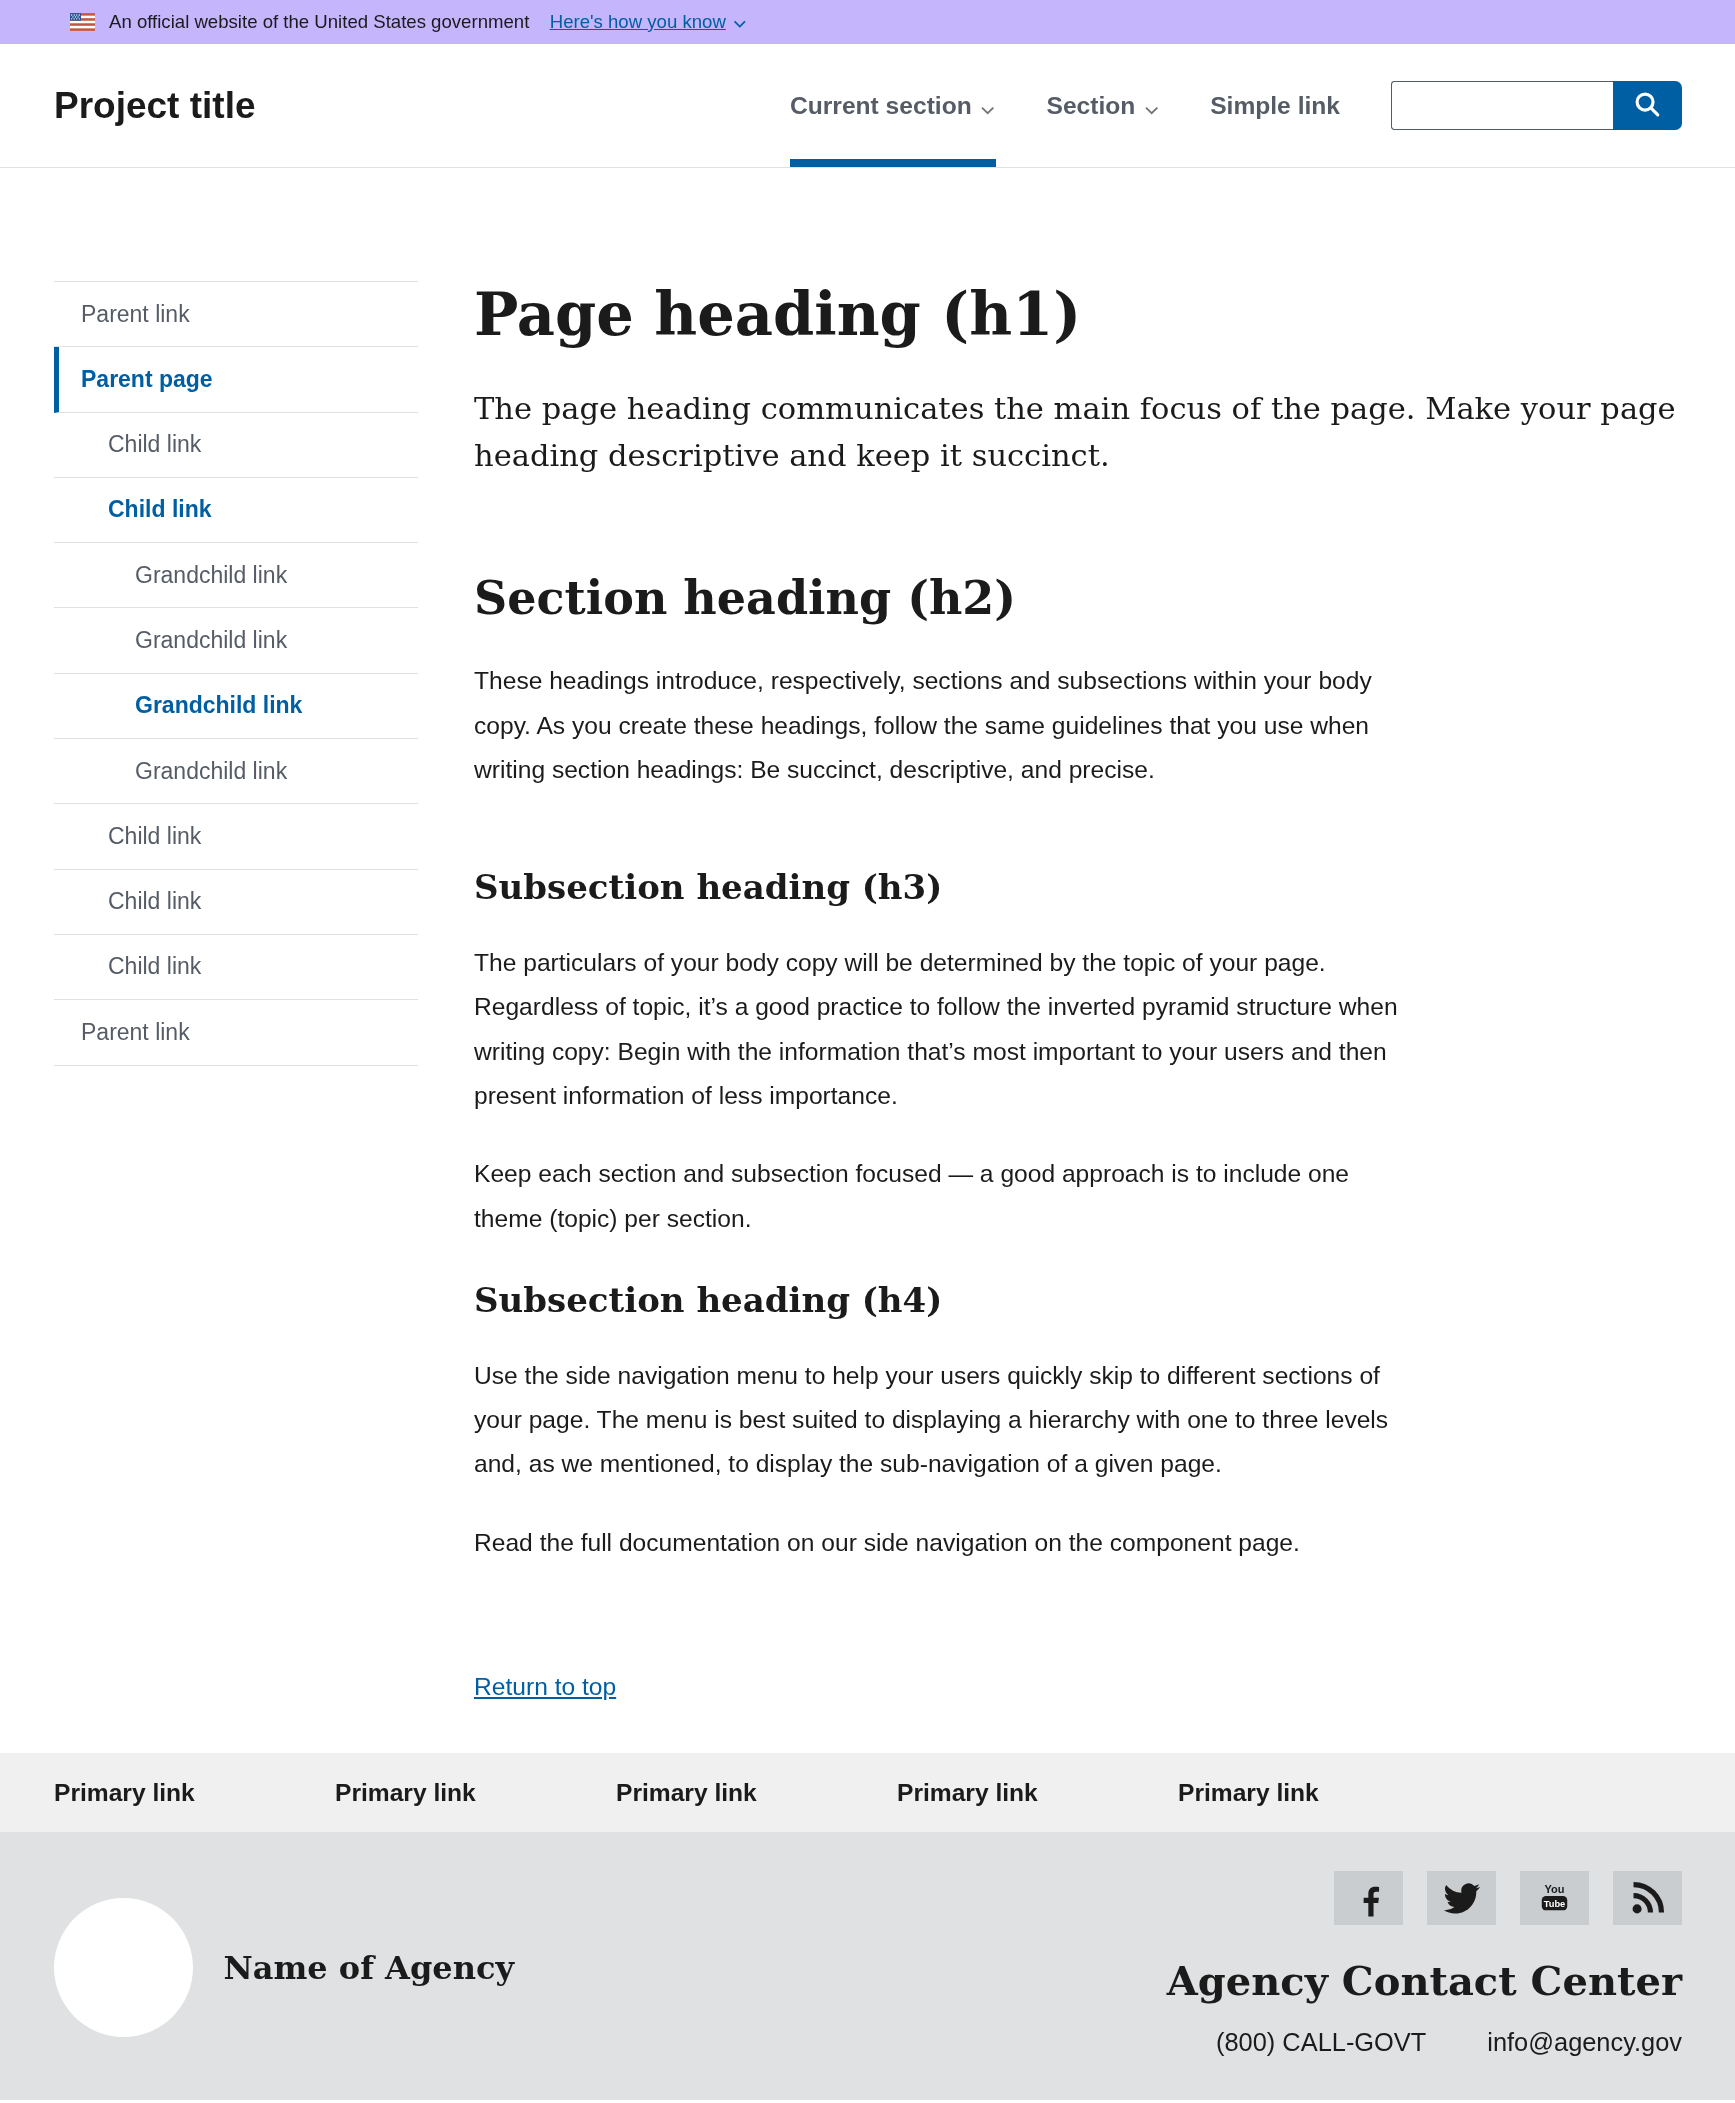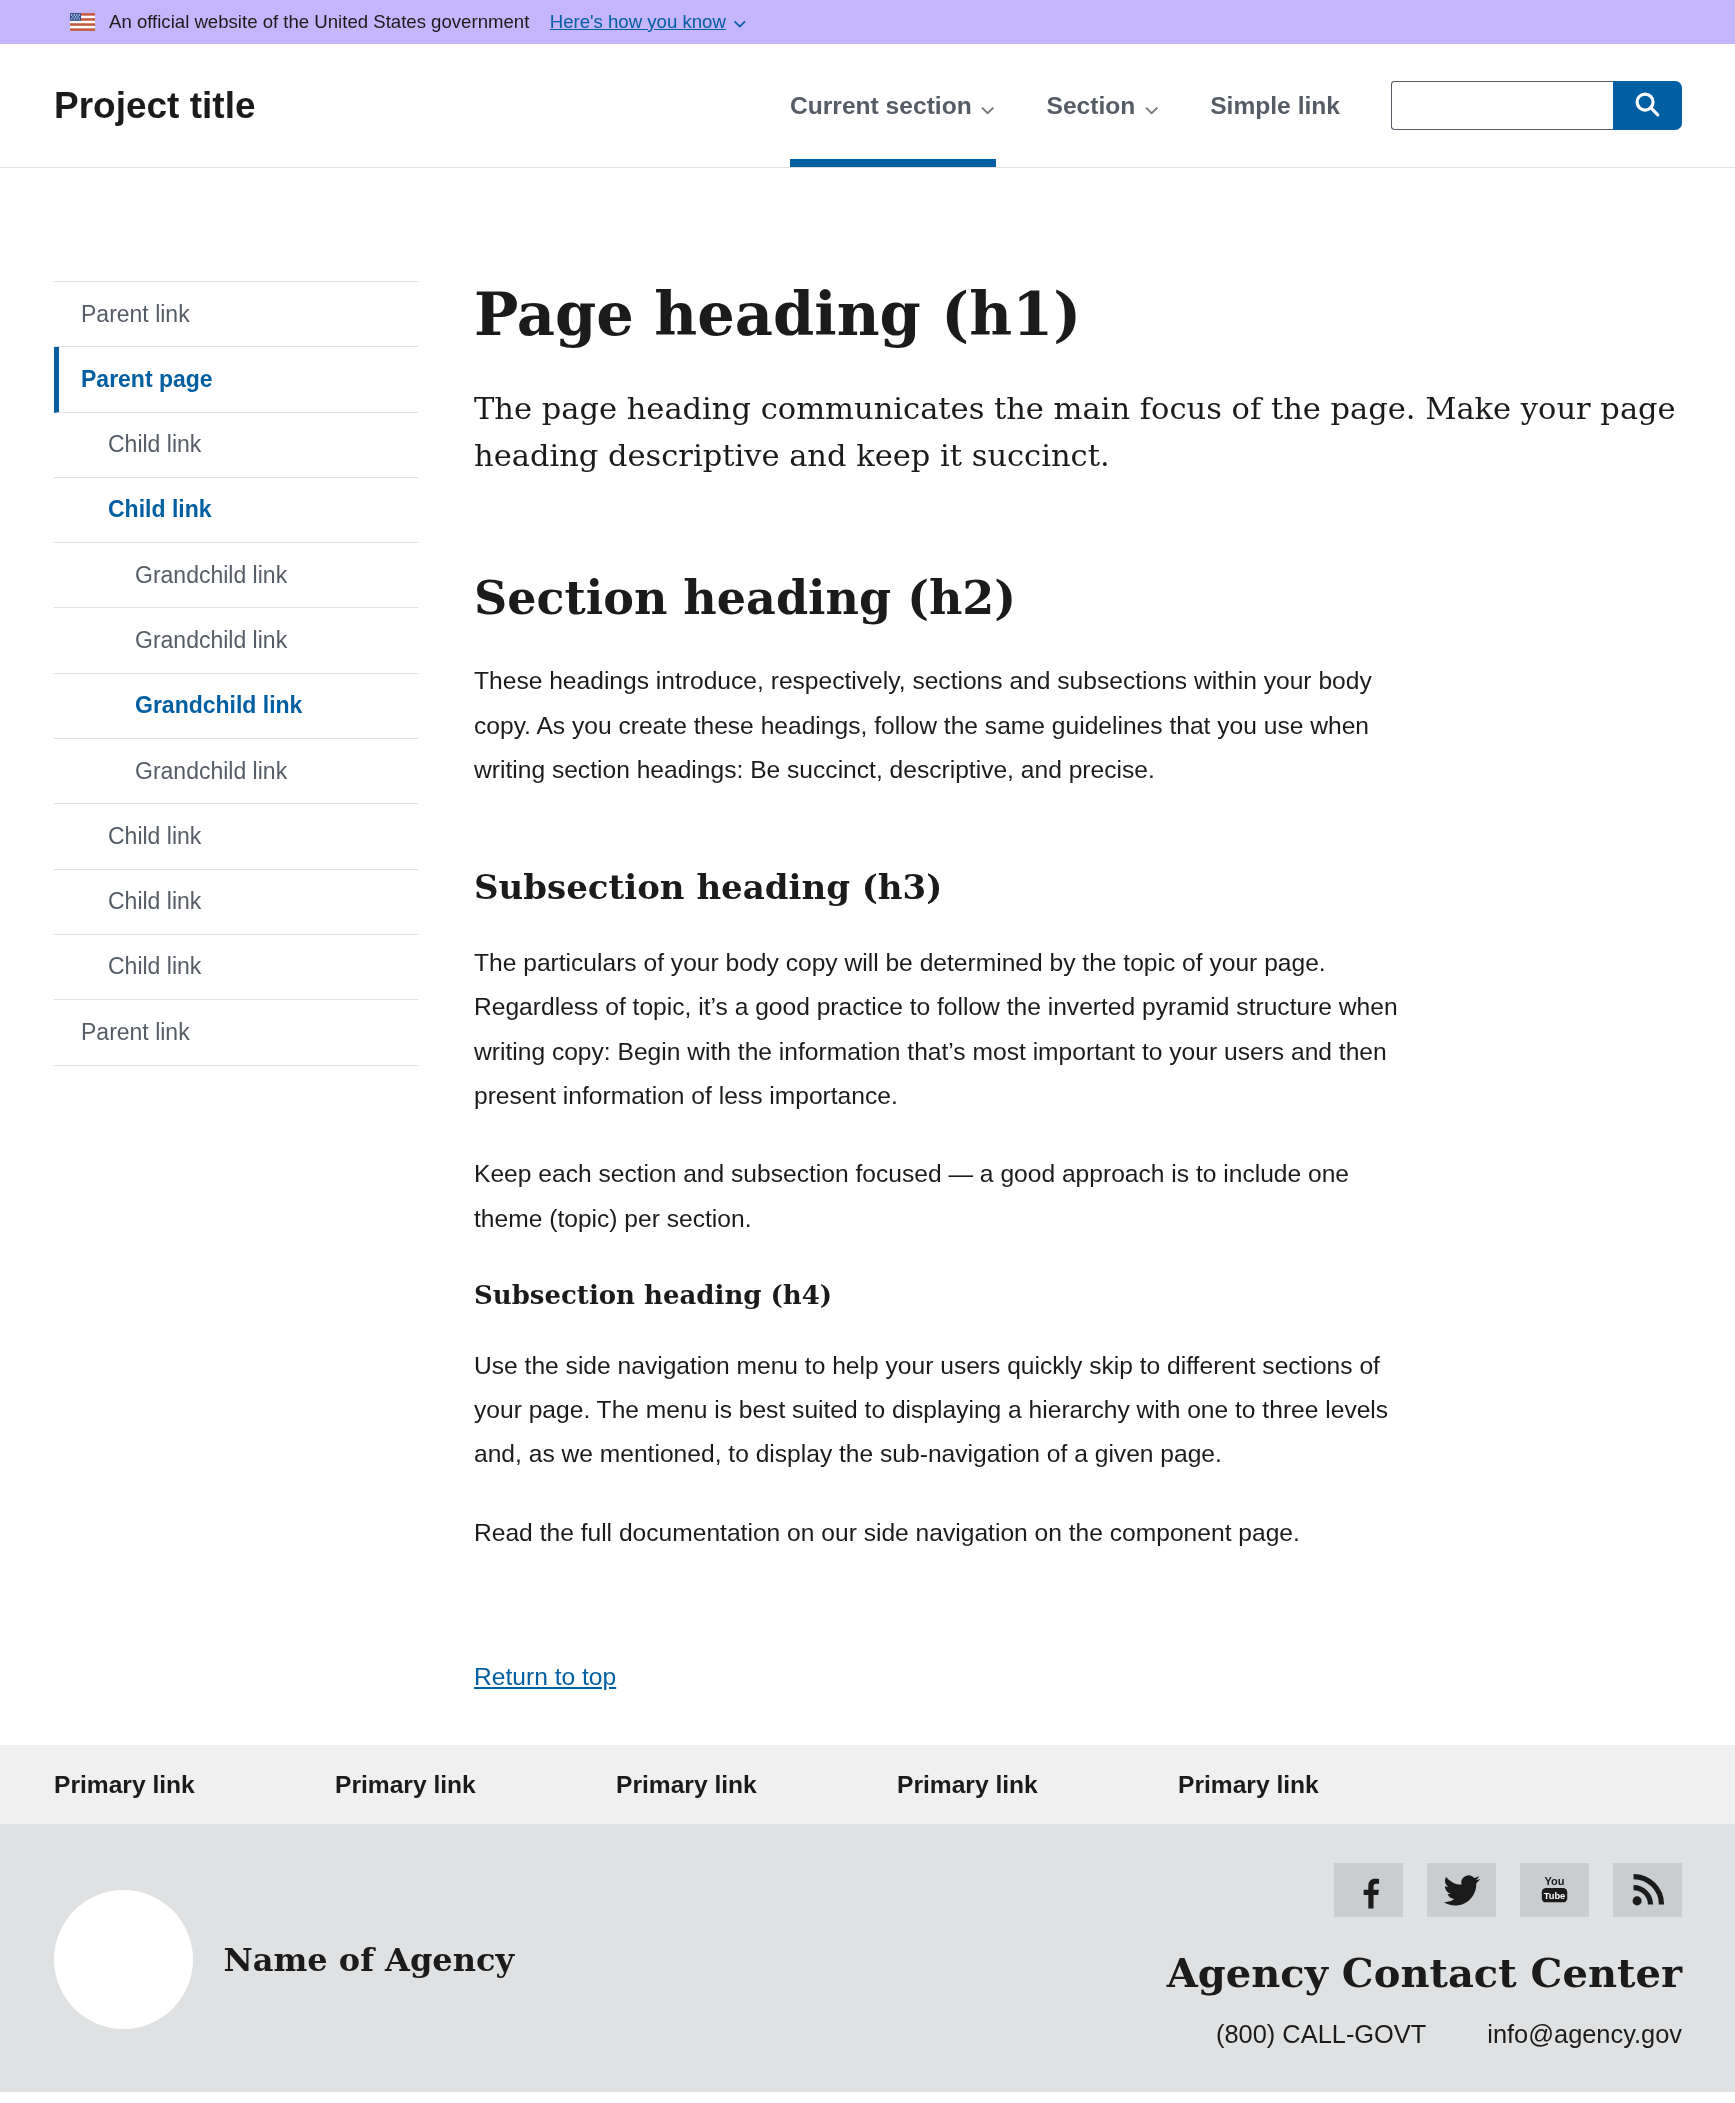--- a/index.html
+++ b/index.html
@@ -74,32 +74,32 @@
 
   
   main.content { margin-left:56px; width:1207px; }
   h1.page-h1 { font-size:59px; line-height:1.15; font-weight:bold; color:#1b1b1b; }
   p.intro {
     font-size:30.5px; line-height:1.55; margin-top:36px; max-width:1220px;
     color:#1b1b1b;
   }
   h2.sec-h2 { font-size:46px; margin-top:92px; font-weight:bold; }
   h3.sec-h3 { font-size:34px; margin-top:75px; font-weight:bold; }
-  h4.sec-h4 { font-size:26px; margin-top:39px; font-weight:bold; }
+  h4.sec-h4 { font-size:34px; margin-top:39px; font-weight:bold; }
   p.body-p {
     font-size:24.6px; line-height:1.8; margin-top:34px; max-width:937px;
     color:#1b1b1b;
   }
   a.return-top {
     display:inline-block; margin-top:108px; font-size:24.6px; color:#005ea2;
     text-decoration:underline; cursor:pointer;
   }
 
   
-  footer { position:absolute; left:0; right:0; bottom:12px; }
+  footer { position:absolute; left:0; right:0; bottom:4px; }
   .footer-primary { background:#f0f0f0; padding:25.4px 54px; }
   .footer-primary ul { list-style:none; display:flex; }
   .footer-primary li { width:281px; }
   .footer-primary a {
     font-size:24.6px; font-weight:bold; color:#1b1b1b; text-decoration:none;
     cursor:pointer;
   }
   .footer-secondary {
     background:#dfe1e2; height:268px; padding:39px 54px 0 54px;
     display:flex; justify-content:space-between; align-items:flex-start;

